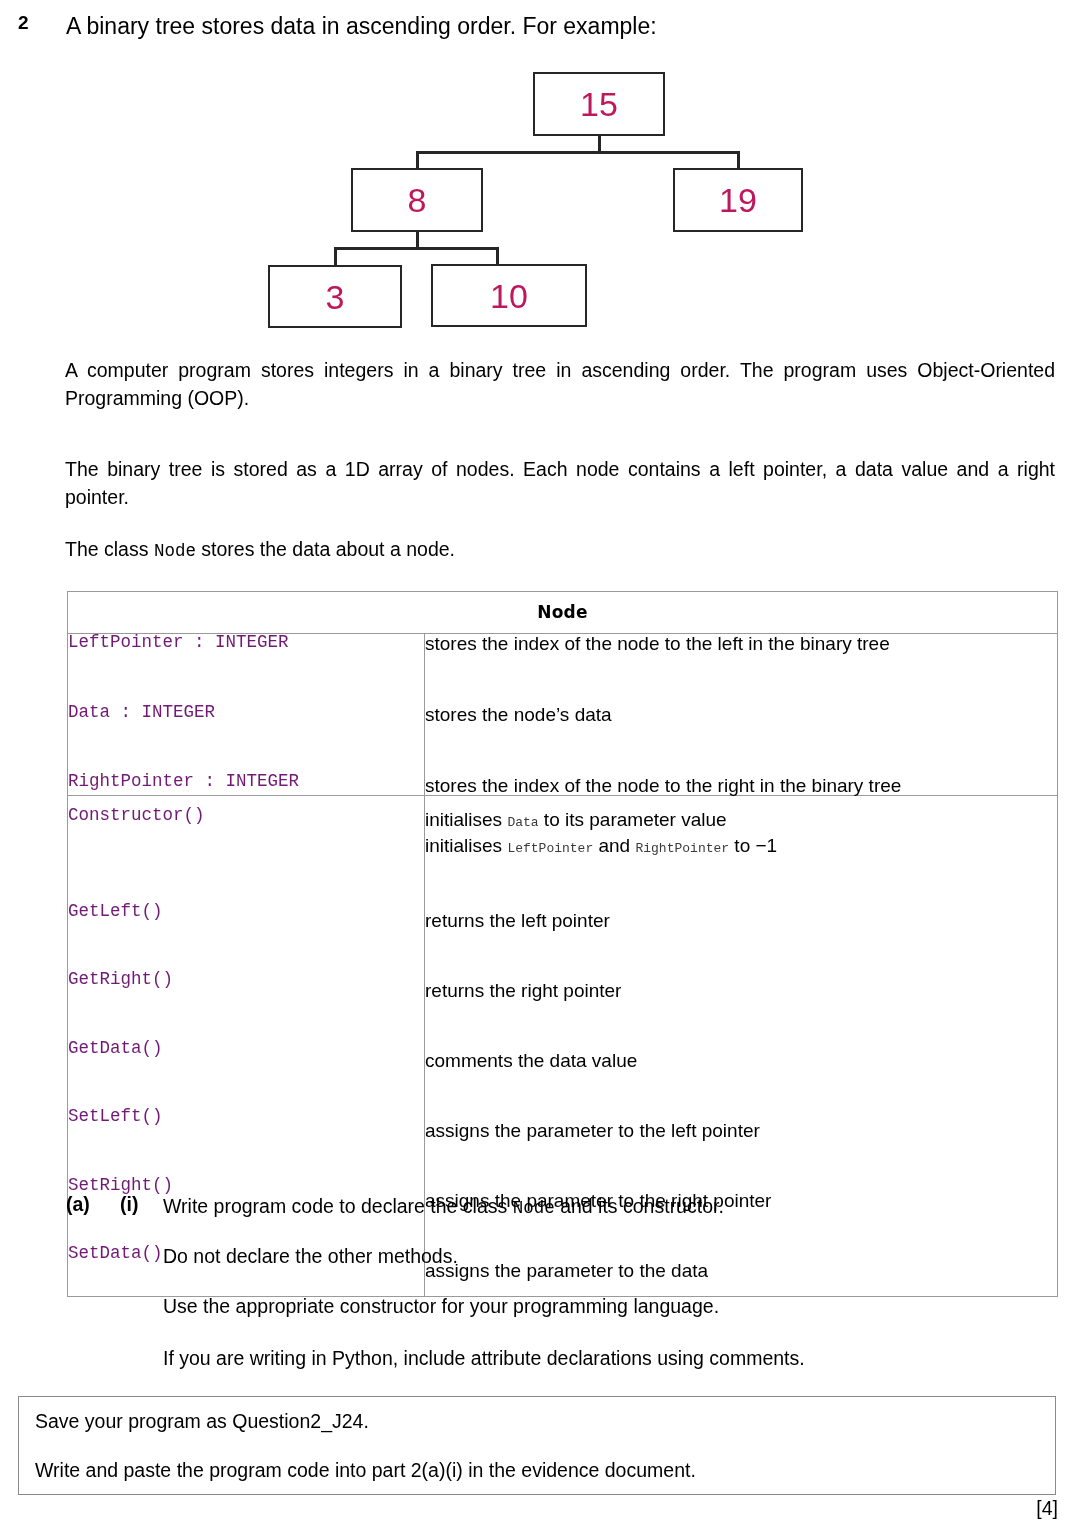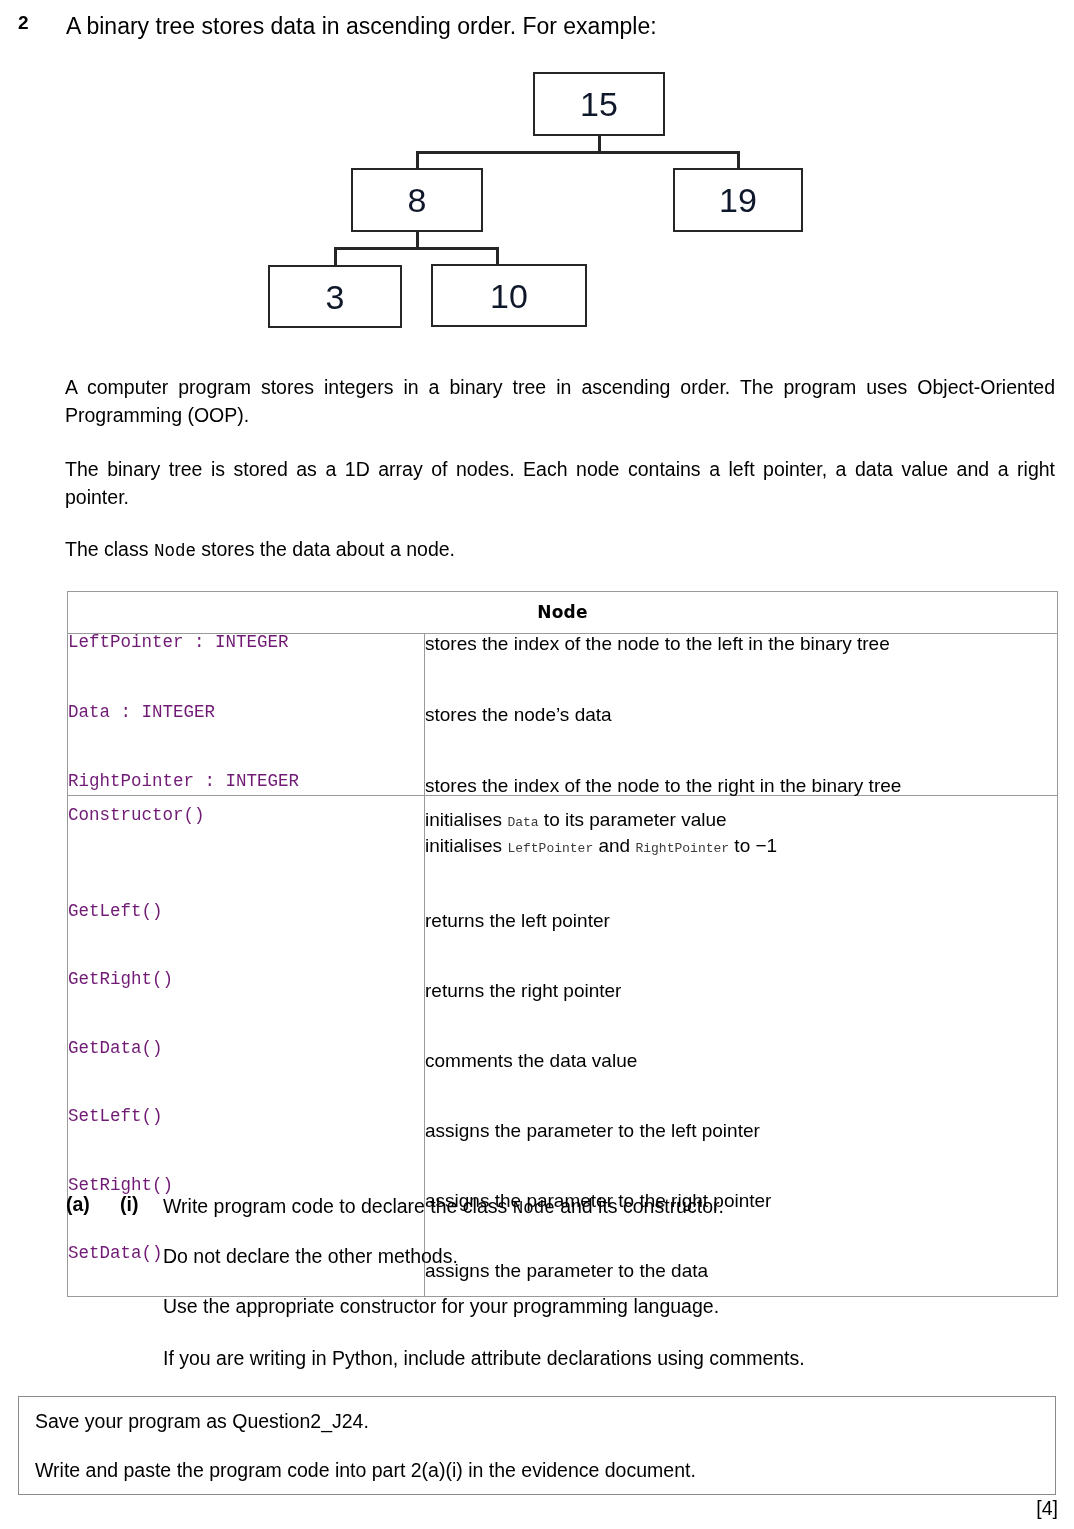--- a/index.html
+++ b/index.html
@@ -46,21 +46,21 @@
     position: absolute;
     box-sizing: border-box;
     border: 2.5px solid #262626;
     background: #ffffff;
     display: flex;
     align-items: center;
     justify-content: center;
     font-size: 34px;
     line-height: 1;
     font-family: "Liberation Sans", sans-serif;
-    color: #0f172a;
+    color: #be185d;
     z-index: 2;
   }
   .edge {
     position: absolute;
     background: #262626;
     z-index: 1;
   }
   .edge.h { height: 2.5px; }
   .edge.v { width: 2.5px; }
 
@@ -201,21 +201,21 @@
   <div class="edge v" style="left:334px; top:247px; height:19px;"></div>
   <div class="edge v" style="left:496px; top:247px; height:19px;"></div>
 
   <div class="node-box" style="left:533px; top:72px;  width:132px; height:64px;">15</div>
   <div class="node-box" style="left:351px; top:168px; width:132px; height:64px;">8</div>
   <div class="node-box" style="left:673px; top:168px; width:130px; height:64px;">19</div>
   <div class="node-box" style="left:268px; top:265px; width:134px; height:63px;">3</div>
   <div class="node-box" style="left:431px; top:264px; width:156px; height:63px;">10</div>
 </div>
 
-<div class="para" style="top:373px;">A computer program stores integers in a binary tree in ascending order. The program uses Object-Oriented Programming (OOP).</div>
+<div class="para" style="top:356px;">A computer program stores integers in a binary tree in ascending order. The program uses Object-Oriented Programming (OOP).</div>
 <div class="para" style="top:455px;">The binary tree is stored as a 1D array of nodes. Each node contains a left pointer, a data value and a right pointer.</div>
 <div class="para nojust" style="top:535px;">
   <span>The class </span><span class="mono">Node</span><span> stores the data about a node.</span>
 </div>
 
 <table class="node-table">
   <colgroup>
       <col class="col-left">
       <col class="col-right">
     </colgroup>

